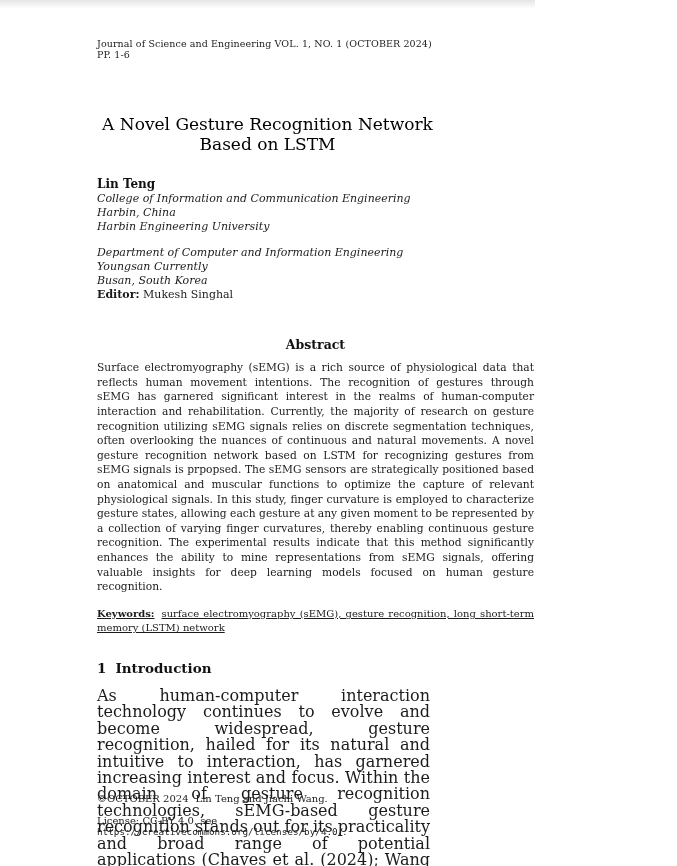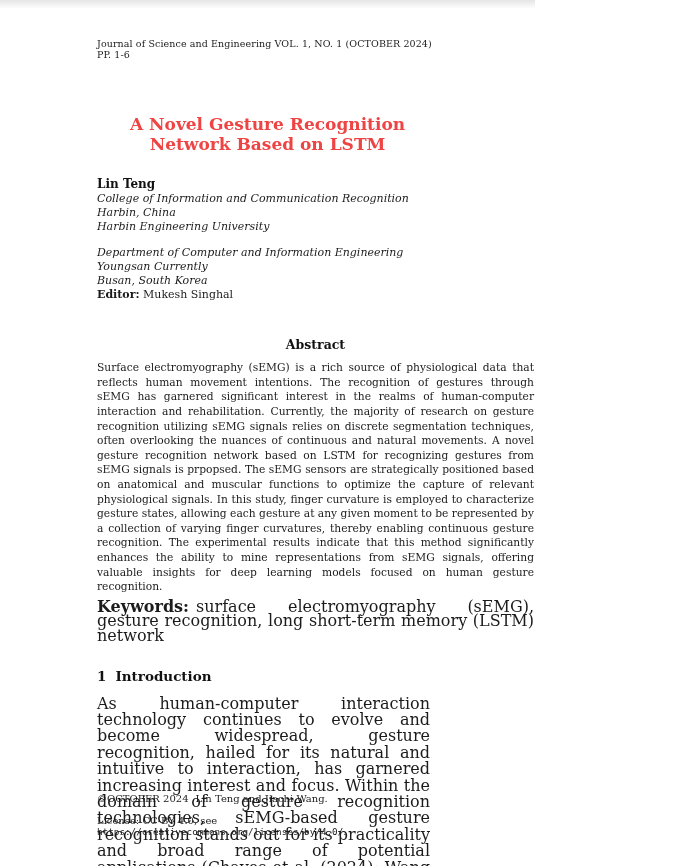--- a/index.html
+++ b/index.html
@@ -32,22 +32,22 @@
   }
   .journal-line {
     font-size: 9.5px;
     letter-spacing: 0.1px;
     color: #222;
   }
   .paper-title {
     margin-top: 54px;
     text-align: center;
     font-size: 17px;
-    font-weight: bold;
-    color: #ef4444;
+    font-weight: normal;
+    color: #000000;
   }
   .authors {
     margin-top: 23px;
   }
   .author { margin-top: 0; }
   .author + .author { margin-top: 11px; }
   .author-name {
     font-size: 12px;
     font-weight: bold;
     line-height: 15px;
@@ -74,24 +74,25 @@
     margin-bottom: 9px;
     color: #111;
   }
   .abstract-body {
     font-size: 10.7px;
     line-height: 14.6px;
     text-align: justify;
     hyphens: auto;
   }
   .keywords-line {
-    margin-top: 5px;
-    font-size: 16px;
+    margin-top: 12px;
+    font-size: 10px;
     line-height: 14.6px;
     text-align: justify;
+    text-decoration: underline;
   }
   .keywords-label { font-weight: bold; margin-right: 7px; }
   .section-heading {
     margin-top: 24px;
     font-size: 13.5px;
     font-weight: bold;
     color: #111;
   }
   .section-number { margin-right: 9px; }
   .body-paragraph {
@@ -134,21 +135,21 @@
 <div class="page">
   <div class="top-shadow"></div>
 
   <div class="journal-line">Journal of Science and Engineering VOL. 1, NO. 1 (OCTOBER 2024) PP. 1-6</div>
 
   <h1 class="paper-title" style="margin-bottom:0;">A Novel Gesture Recognition Network Based on LSTM</h1>
 
   <div class="authors">
     <div class="author">
       <div class="author-name">Lin Teng</div>
-      <div class="affil-line">College of Information and Communication Recognition</div>
+      <div class="affil-line">College of Information and Communication Engineering</div>
       <div class="affil-line">Harbin, China</div>
       <div class="affil-line">Harbin Engineering University</div>
     </div>
     <div class="author">
       <div class="affil-line">Department of Computer and Information Engineering</div>
       <div class="affil-line">Youngsan Currently</div>
       <div class="affil-line">Busan, South Korea</div>
     </div>
   </div>
 

